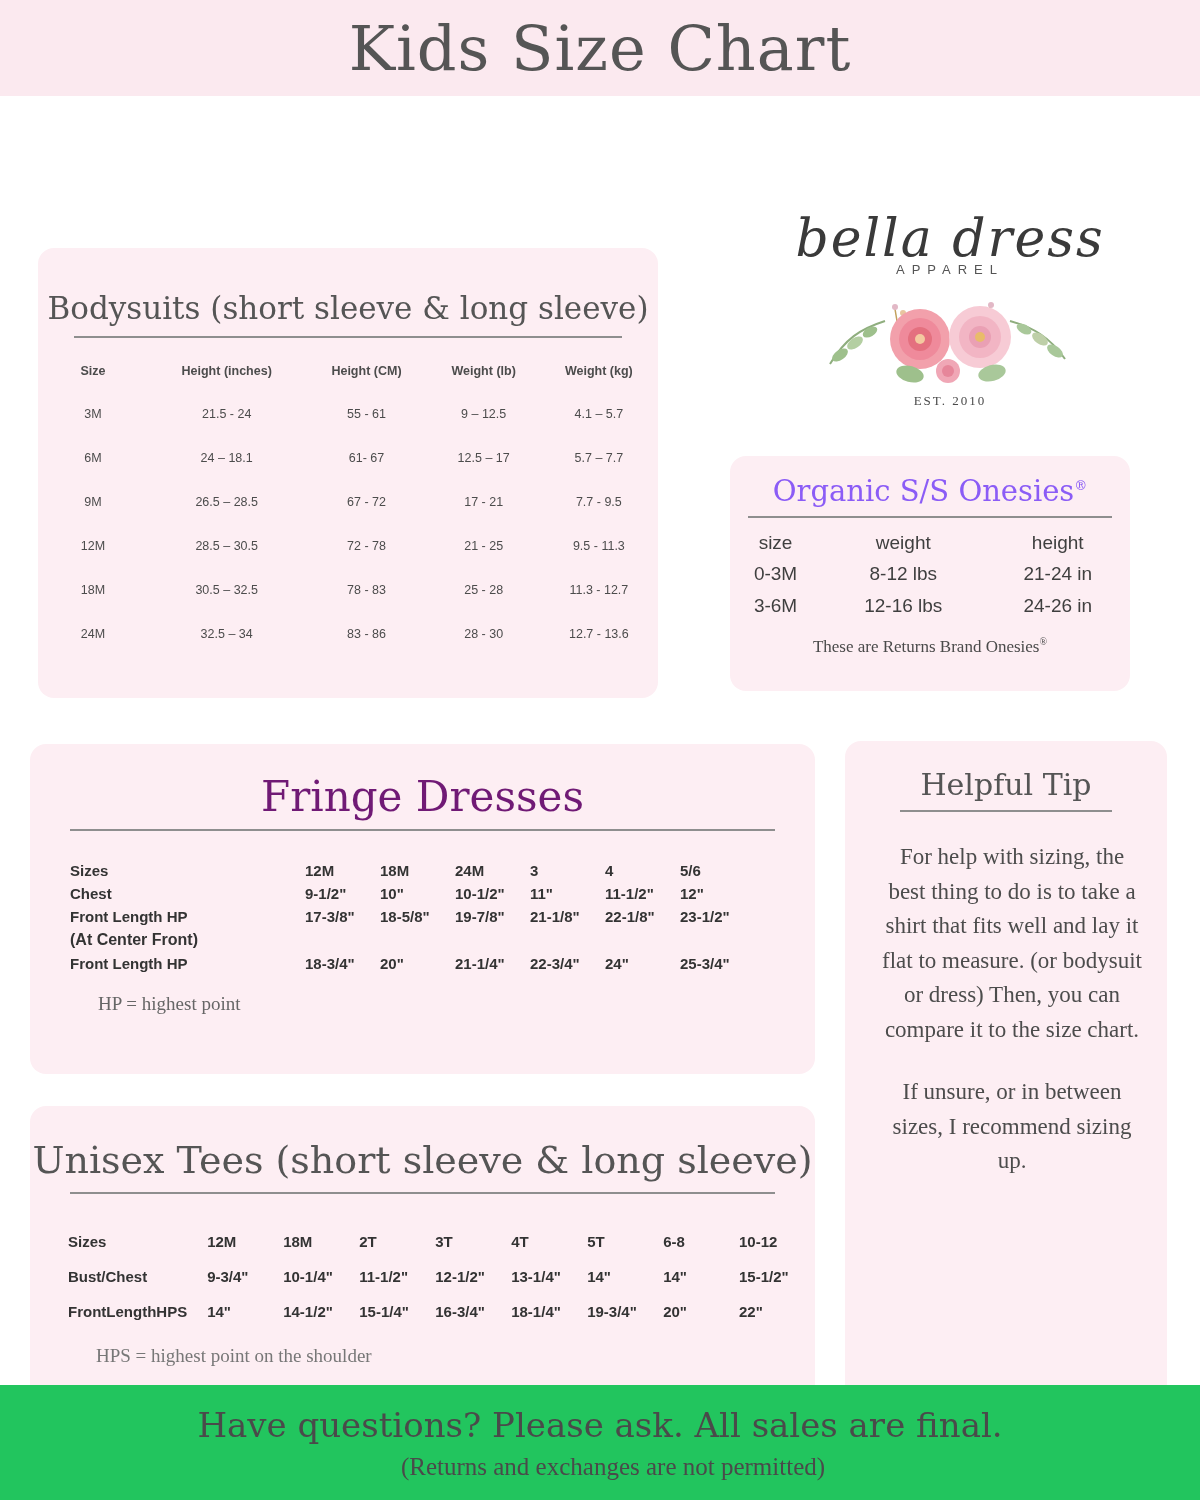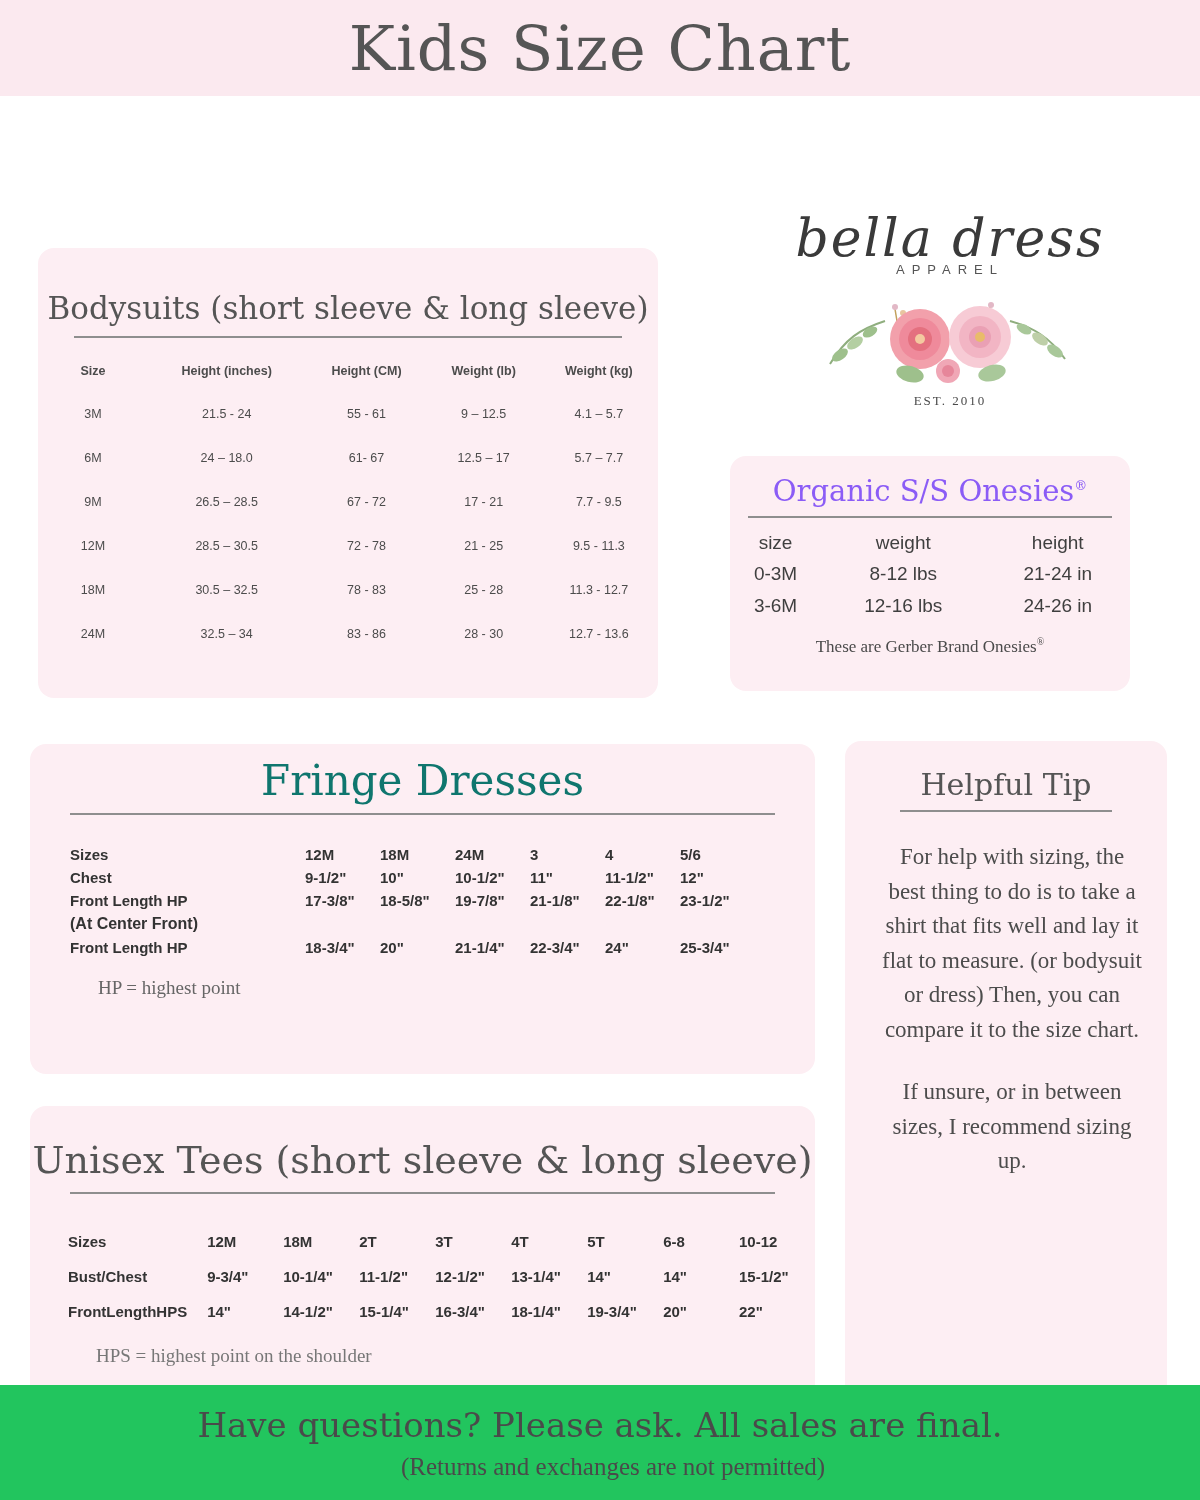--- a/index.html
+++ b/index.html
@@ -182,23 +182,23 @@
   .fringe {
     position: absolute;
     left: 30px;
     top: 648px;
     width: 785px;
     height: 330px;
   }
   .fringe-title {
     font-family: "DejaVu Serif", serif;
     font-size: 42px;
-    color: #0f766e;
-    text-align: center;
-    padding-top: 12px;
+    color: #701a75;
+    text-align: center;
+    padding-top: 28px;
   }
   .fringe .title-rule {
     margin: 8px 40px 0 40px;
   }
   table.fringe-grid {
     font-family: "Liberation Sans", sans-serif;
     font-size: 15px;
     font-weight: bold;
     color: #333;
     border-collapse: collapse;
@@ -344,21 +344,21 @@
       <tbody>
         <tr>
           <td class="size-col">3M</td>
           <td>21.5 - 24</td>
           <td>55 - 61</td>
           <td>9 – 12.5</td>
           <td>4.1 – 5.7</td>
         </tr>
         <tr>
           <td class="size-col">6M</td>
-          <td>24 – 18.0</td>
+          <td>24 – 18.1</td>
           <td>61- 67</td>
           <td>12.5 – 17</td>
           <td>5.7 – 7.7</td>
         </tr>
         <tr>
           <td class="size-col">9M</td>
           <td>26.5 – 28.5</td>
           <td>67 - 72</td>
           <td>17 - 21</td>
           <td>7.7 - 9.5</td>
@@ -449,21 +449,21 @@
           <td>21-24 in</td>
         </tr>
         <tr>
           <td>3-6M</td>
           <td>12-16 lbs</td>
           <td>24-26 in</td>
         </tr>
       </tbody>
     </table>
     <div class="organic-note">
-      <span>These are Gerber Brand Onesies</span><span class="reg">®</span>
+      <span>These are Returns Brand Onesies</span><span class="reg">®</span>
     </div>
   </div>
 
   <div class="card fringe">
     <div class="fringe-title">Fringe Dresses</div>
     <div class="title-rule"></div>
     <table class="fringe-grid">
       <tbody>
         <tr>
           <td class="lbl">Sizes</td>

